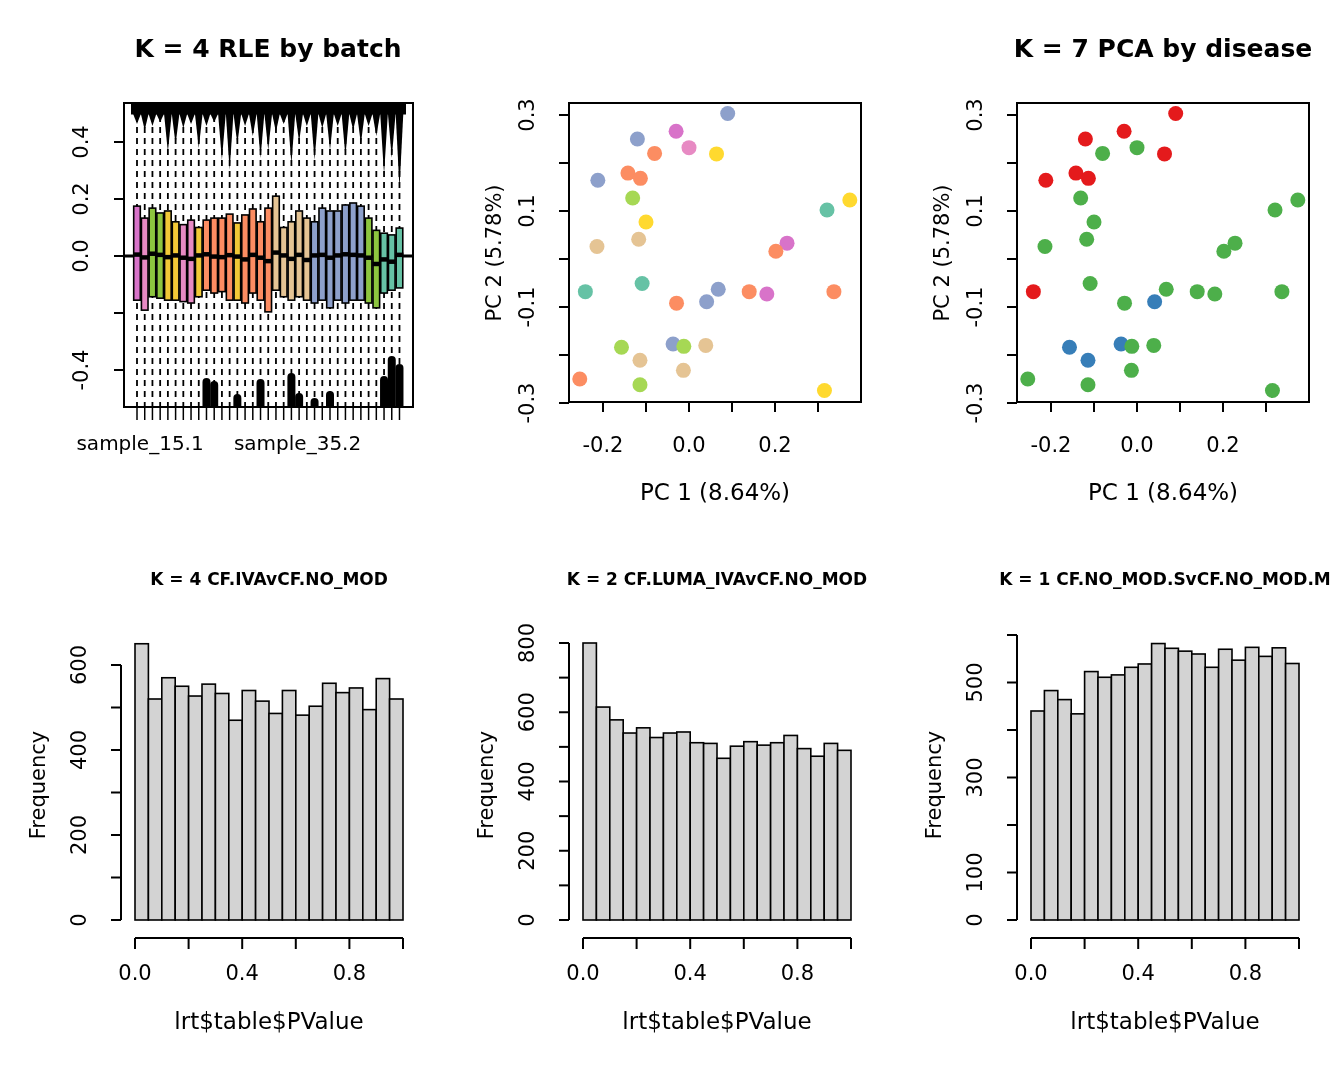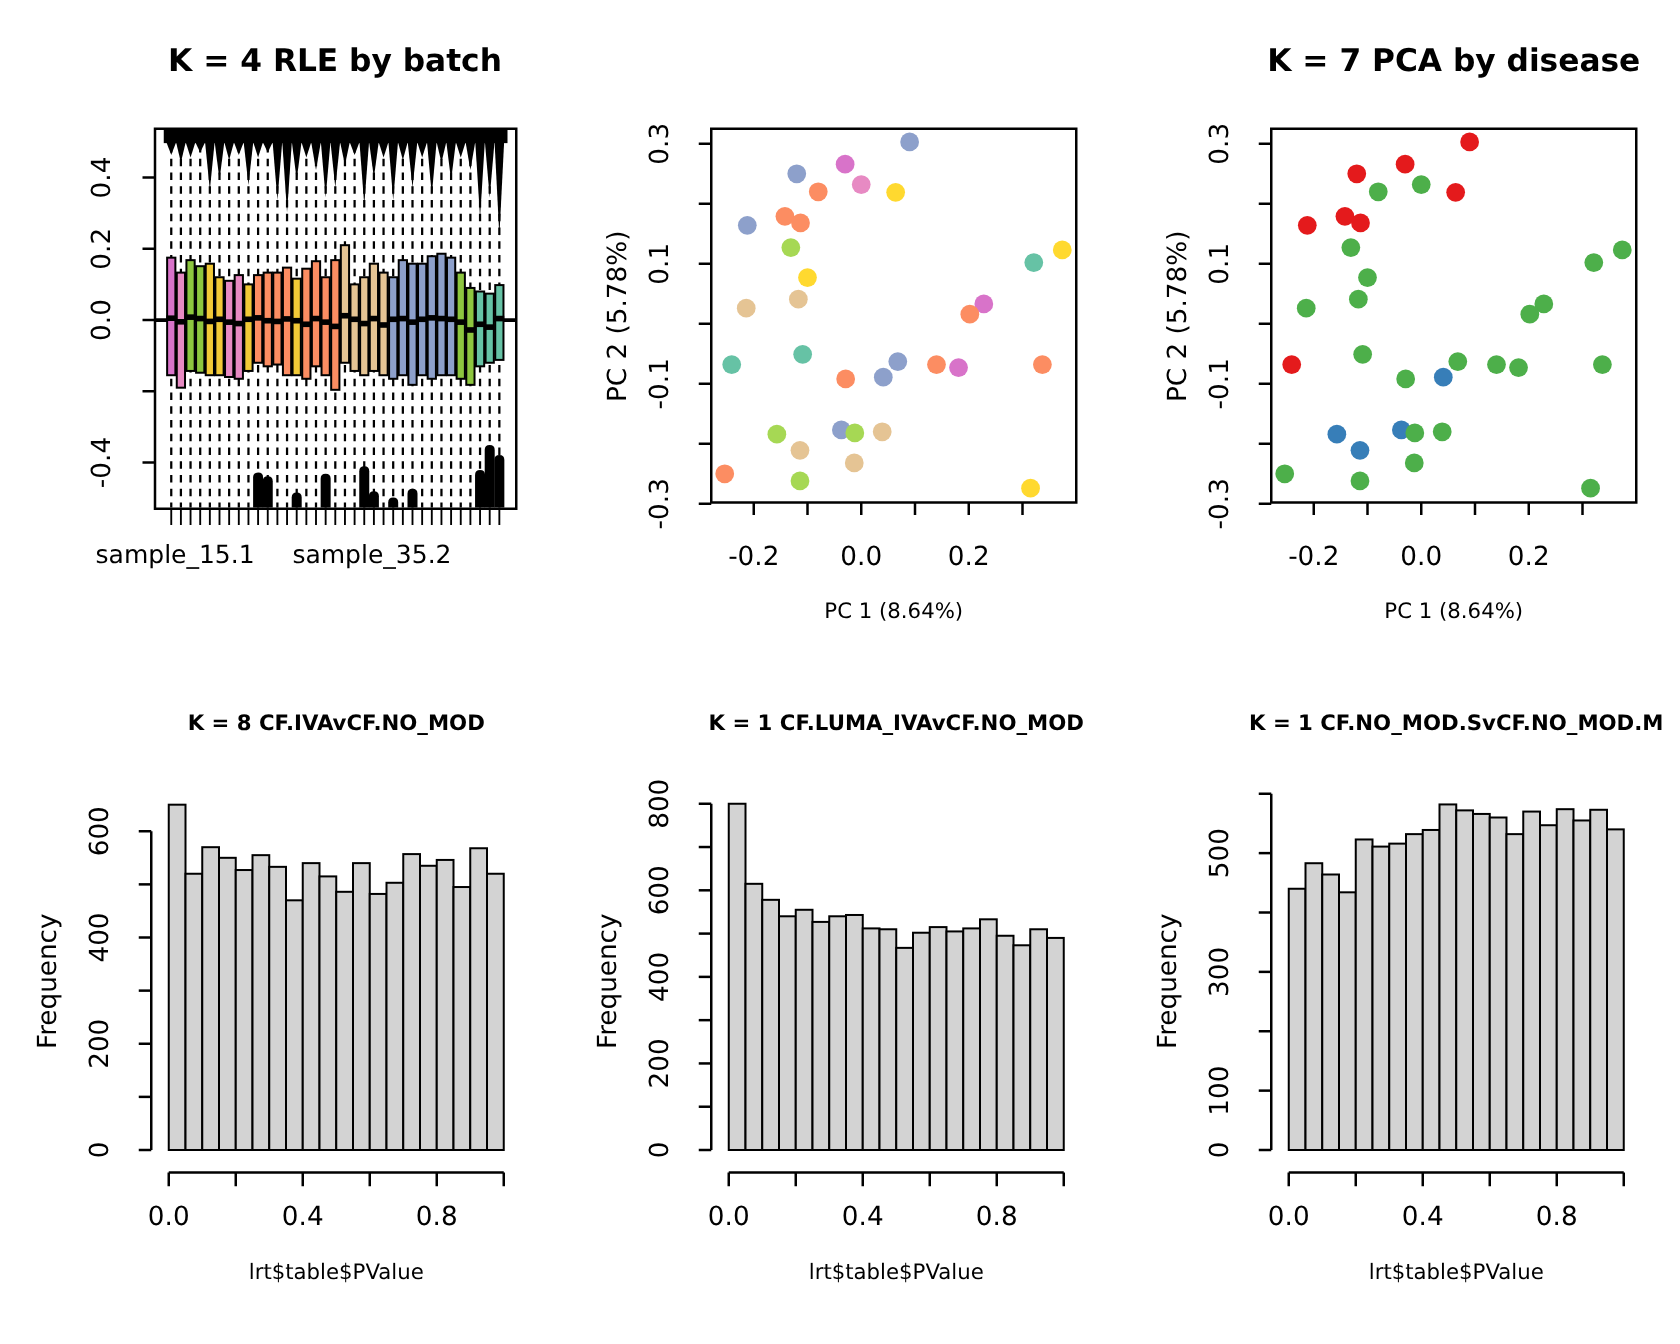--- a/index.html
+++ b/index.html
@@ -4,21 +4,21 @@
 <style>
   html,body{margin:0;padding:0;background:#ffffff;}
   body{width:1344px;height:1075px;font-family:"DejaVu Sans",sans-serif;color:#000;}
   .grid{display:grid;grid-template-columns:448px 448px 448px;grid-template-rows:537px 538px;width:1344px;height:1075px;margin-left:20px;}
   .panel{position:relative;width:448px;height:537px;overflow:hidden;}
   .panel svg{position:absolute;left:0;top:0;}
   .ptitle{position:absolute;white-space:nowrap;transform:translateX(-50%);font-weight:bold;}
   .t1{font-size:25px;top:34px;}
   .t2{font-size:17px;top:32px;}
   .ylab{position:absolute;white-space:nowrap;transform:translate(-50%,-50%) rotate(-90deg);font-size:21px;}
-  .xlab{position:absolute;white-space:nowrap;transform:translateX(-50%);font-size:17px;}
+  .xlab{position:absolute;white-space:nowrap;transform:translateX(-50%);font-size:23px;}
   text{font-family:"DejaVu Sans",sans-serif;}
 </style>
 </head>
 <body>
 
 <div class="grid">
 
   <div class="panel">
     <div class="ptitle t1" style="left:248px">K = 4 RLE by batch</div>
     <svg width="448" height="537" viewBox="0 0 448 537">
@@ -345,21 +345,21 @@
         <circle cx="153.49" cy="347.32" r="7.5" fill="#377eb8"></circle>
         <circle cx="171.98" cy="360.28" r="7.5" fill="#377eb8"></circle>
         <circle cx="215.41" cy="370.36" r="7.5" fill="#4daf4a"></circle>
         <circle cx="111.78" cy="379" r="7.5" fill="#4daf4a"></circle>
         <circle cx="171.98" cy="384.76" r="7.5" fill="#4daf4a"></circle>
         <circle cx="356.45" cy="390.52" r="7.5" fill="#4daf4a"></circle>
       </svg>
   </div>
 
   <div class="panel">
-    <div class="ptitle t2" style="left:249px">K = 8 CF.IVAvCF.NO_MOD</div>
+    <div class="ptitle t2" style="left:249px">K = 4 CF.IVAvCF.NO_MOD</div>
     <div class="ylab" style="left:18px;top:248px">Frequency</div>
     <div class="xlab" style="left:249px;top:471px">lrt$table$PValue</div>
     <svg width="448" height="538" viewBox="0 0 448 538">
         <line x1="101" y1="128" x2="101" y2="383" stroke="#000" stroke-width="2"></line>
         <line x1="91" y1="383" x2="101" y2="383" stroke="#000" stroke-width="2"></line>
         <text x="66" y="383" font-size="21" text-anchor="middle" fill="#000" transform="rotate(-90 66 383)">0</text>
         <line x1="91" y1="340.5" x2="101" y2="340.5" stroke="#000" stroke-width="2"></line>
         <line x1="91" y1="298" x2="101" y2="298" stroke="#000" stroke-width="2"></line>
         <text x="66" y="298" font-size="21" text-anchor="middle" fill="#000" transform="rotate(-90 66 298)">200</text>
         <line x1="91" y1="255.5" x2="101" y2="255.5" stroke="#000" stroke-width="2"></line>
@@ -395,21 +395,21 @@
         <rect x="302.6" y="146.275" width="13.4" height="236.725" fill="#d3d3d3" stroke="#000" stroke-width="1.6"></rect>
         <rect x="316" y="155.625" width="13.4" height="227.375" fill="#d3d3d3" stroke="#000" stroke-width="1.6"></rect>
         <rect x="329.4" y="150.95000000000002" width="13.4" height="232.04999999999998" fill="#d3d3d3" stroke="#000" stroke-width="1.6"></rect>
         <rect x="342.8" y="172.625" width="13.4" height="210.375" fill="#d3d3d3" stroke="#000" stroke-width="1.6"></rect>
         <rect x="356.20000000000005" y="141.6" width="13.4" height="241.4" fill="#d3d3d3" stroke="#000" stroke-width="1.6"></rect>
         <rect x="369.6" y="162" width="13.4" height="221" fill="#d3d3d3" stroke="#000" stroke-width="1.6"></rect>
       </svg>
   </div>
 
   <div class="panel">
-    <div class="ptitle t2" style="left:249px">K = 1 CF.LUMA_IVAvCF.NO_MOD</div>
+    <div class="ptitle t2" style="left:249px">K = 2 CF.LUMA_IVAvCF.NO_MOD</div>
     <div class="ylab" style="left:18px;top:248px">Frequency</div>
     <div class="xlab" style="left:249px;top:471px">lrt$table$PValue</div>
     <svg width="448" height="538" viewBox="0 0 448 538">
         <line x1="101" y1="106" x2="101" y2="383" stroke="#000" stroke-width="2"></line>
         <line x1="91" y1="383" x2="101" y2="383" stroke="#000" stroke-width="2"></line>
         <text x="66" y="383" font-size="21" text-anchor="middle" fill="#000" transform="rotate(-90 66 383)">0</text>
         <line x1="91" y1="348.375" x2="101" y2="348.375" stroke="#000" stroke-width="2"></line>
         <line x1="91" y1="313.75" x2="101" y2="313.75" stroke="#000" stroke-width="2"></line>
         <text x="66" y="313.75" font-size="21" text-anchor="middle" fill="#000" transform="rotate(-90 66 313.75)">200</text>
         <line x1="91" y1="279.125" x2="101" y2="279.125" stroke="#000" stroke-width="2"></line>

